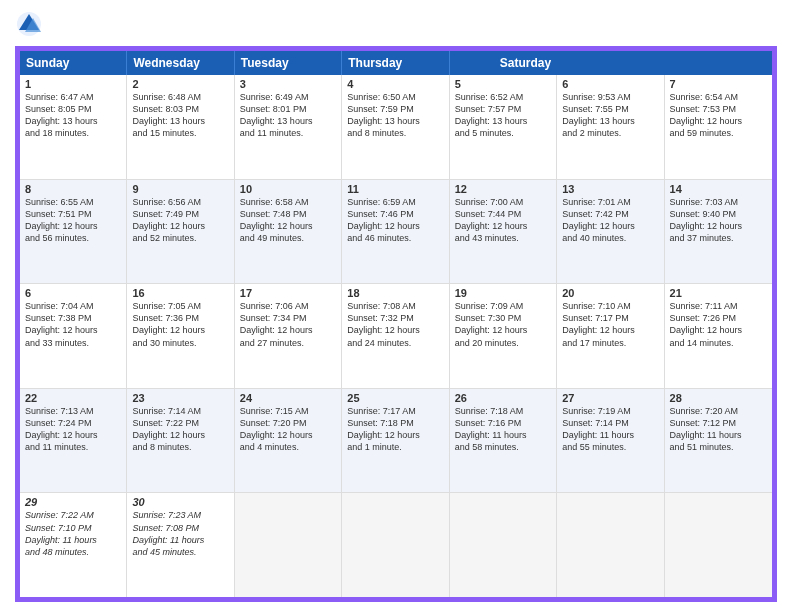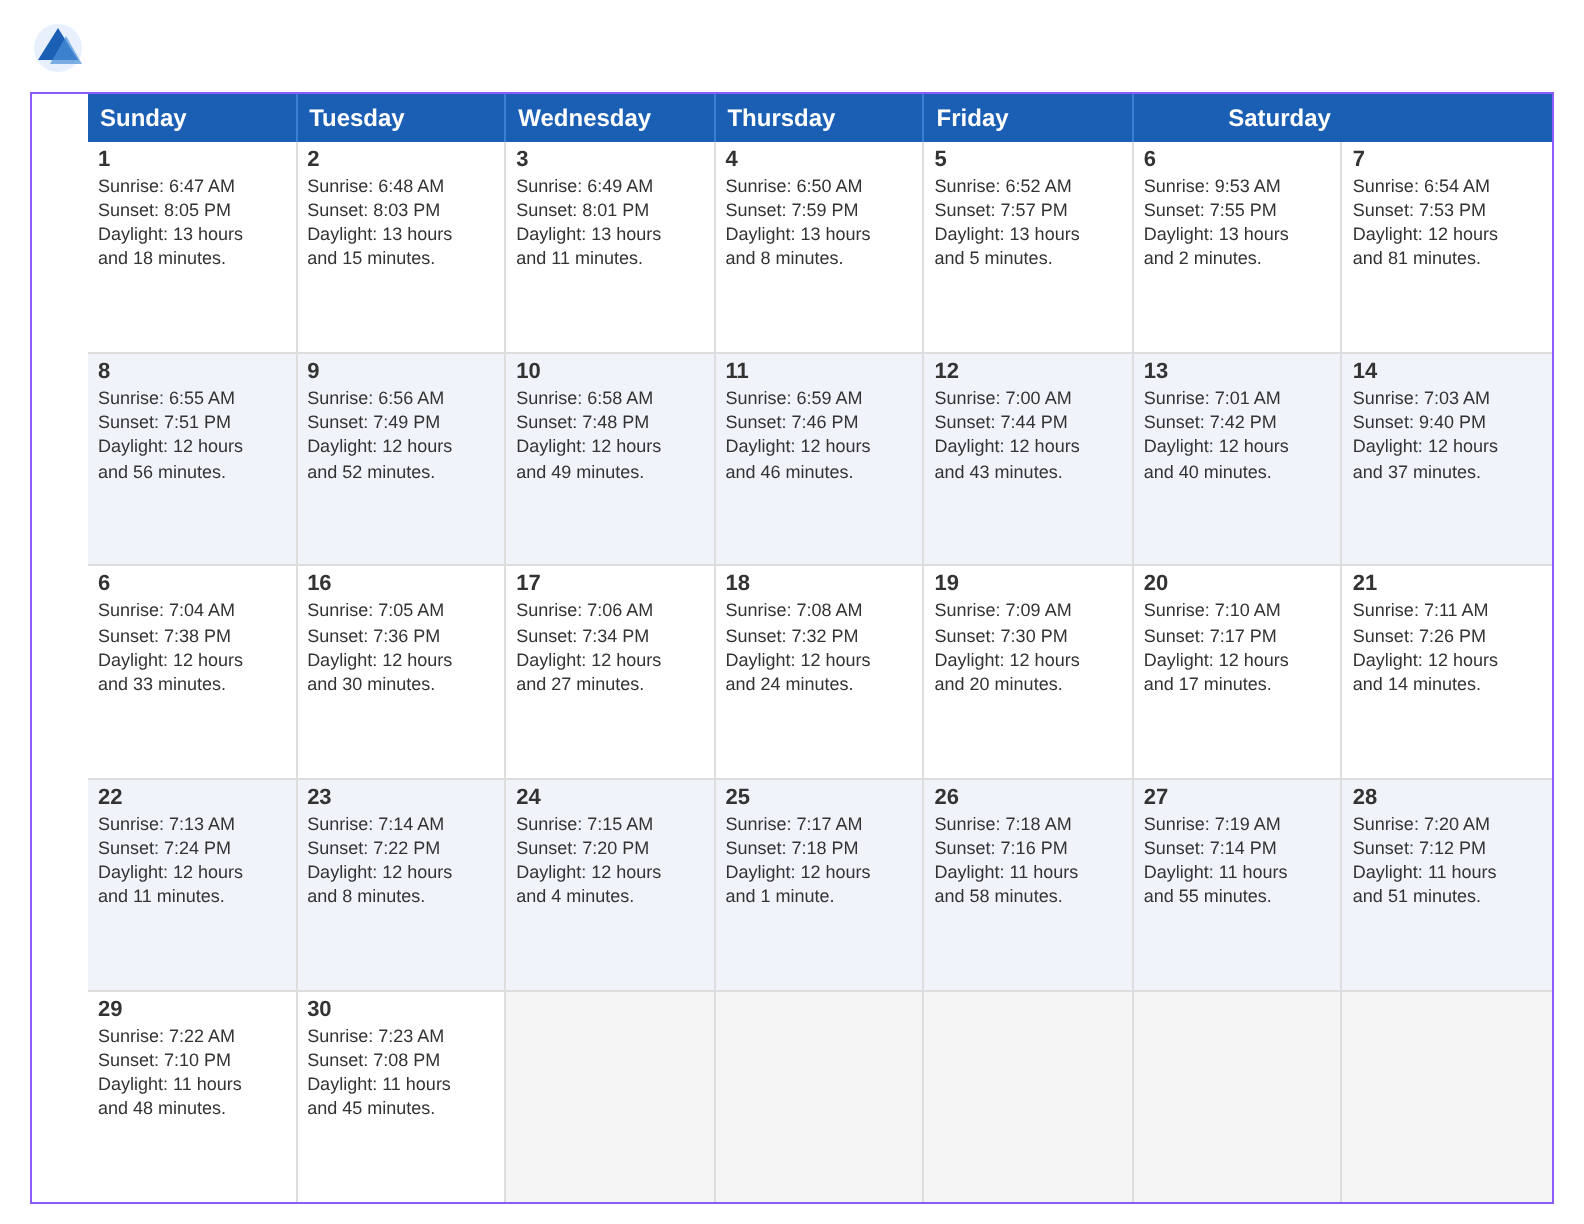--- a/index.html
+++ b/index.html
@@ -56,22 +56,21 @@
       color: #333;
     }
     .location {
       font-size: 13px;
       color: #555;
     }
     .calendar {
       flex: 1;
       display: flex;
       flex-direction: column;
-      border: 1px solid #8b5cf6;
-      padding-left: 28px;
+      border: 5px solid #8b5cf6;
     }
     .cal-header-row {
       display: grid;
       grid-template-columns: repeat(7, 1fr);
       background: #1a5fb4;
     }
     .cal-header-cell {
       color: #fff;
       font-size: 12px;
       font-weight: bold;
@@ -84,21 +83,21 @@
       display: flex;
       flex-direction: column;
       flex: 1;
     }
     .cal-row {
       display: grid;
       grid-template-columns: repeat(7, 1fr);
       flex: 1;
       border-bottom: 1px solid #ddd;
     }
-    .cal-row:last-child { border-bottom: none; }
+    .cal-row:last-child { border-bottom: none; font-style: italic; }
     .cal-cell {
       border-right: 1px solid #ddd;
       padding: 3px 5px;
       font-size: 9.5px;
       color: #333;
       background: #fff;
       vertical-align: top;
     }
     .cal-cell:last-child { border-right: none; }
     .cal-cell.empty { background: #f5f5f5; }
@@ -132,24 +131,23 @@
     </div>
     <div class="title-block">
       <div class="month-title"></div>
       <div class="location"></div>
     </div>
   </div>
 
   <div class="calendar">
     <div class="cal-header-row">
     <div class="cal-header-cell">Sunday</div>
+        <div class="cal-header-cell">Wednesday</div>
         <div class="cal-header-cell">Tuesday</div>
-        <div class="cal-header-cell">Wednesday</div>
         <div class="cal-header-cell">Thursday</div>
-        <div class="cal-header-cell">Friday</div>
         <div class="cal-header-cell">Saturday</div>
       </div>
     <div class="cal-body">
     <div class="cal-row">
           <div class="cal-cell">
             <div class="day-num">1</div>
             <div class="cell-line">Sunrise: 6:47 AM</div>
             <div class="cell-line">Sunset: 8:05 PM</div>
             <div class="cell-line">Daylight: 13 hours</div>
             <div class="cell-line">and 18 minutes.</div>
@@ -187,21 +185,21 @@
             <div class="cell-line">Sunrise: 9:53 AM</div>
             <div class="cell-line">Sunset: 7:55 PM</div>
             <div class="cell-line">Daylight: 13 hours</div>
             <div class="cell-line">and 2 minutes.</div>
           </div>
           <div class="cal-cell">
             <div class="day-num">7</div>
             <div class="cell-line">Sunrise: 6:54 AM</div>
             <div class="cell-line">Sunset: 7:53 PM</div>
             <div class="cell-line">Daylight: 12 hours</div>
-            <div class="cell-line">and 81 minutes.</div>
+            <div class="cell-line">and 59 minutes.</div>
           </div>
         </div>
         <div class="cal-row">
           <div class="cal-cell shaded">
             <div class="day-num">8</div>
             <div class="cell-line">Sunrise: 6:55 AM</div>
             <div class="cell-line">Sunset: 7:51 PM</div>
             <div class="cell-line">Daylight: 12 hours</div>
             <div class="cell-line">and 56 minutes.</div>
           </div>

